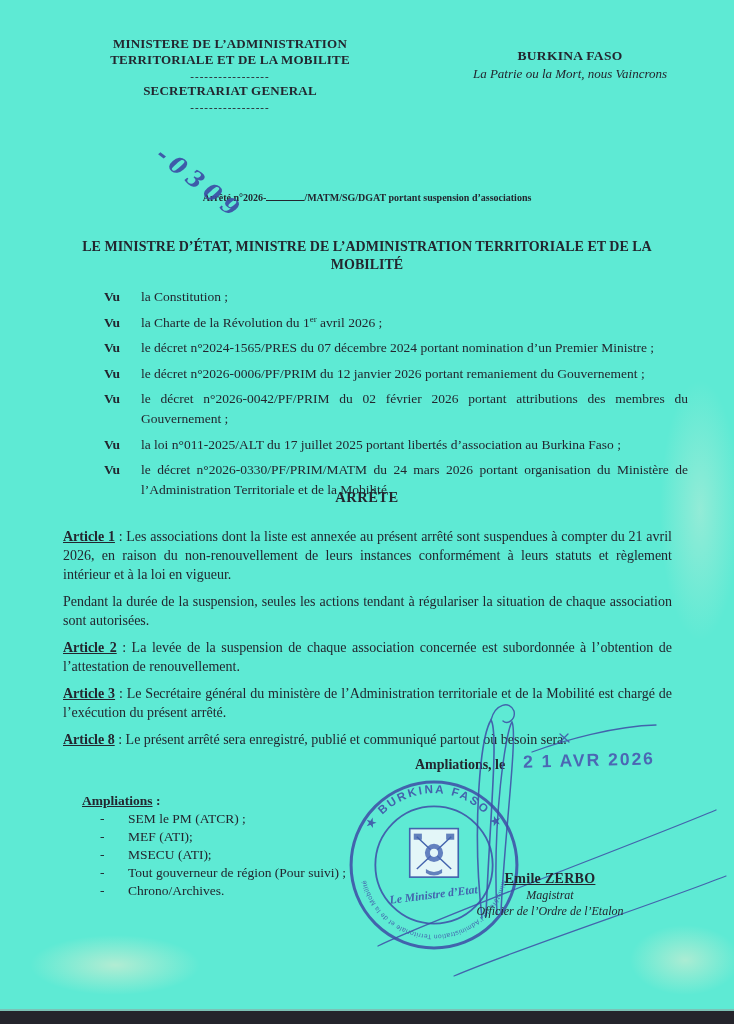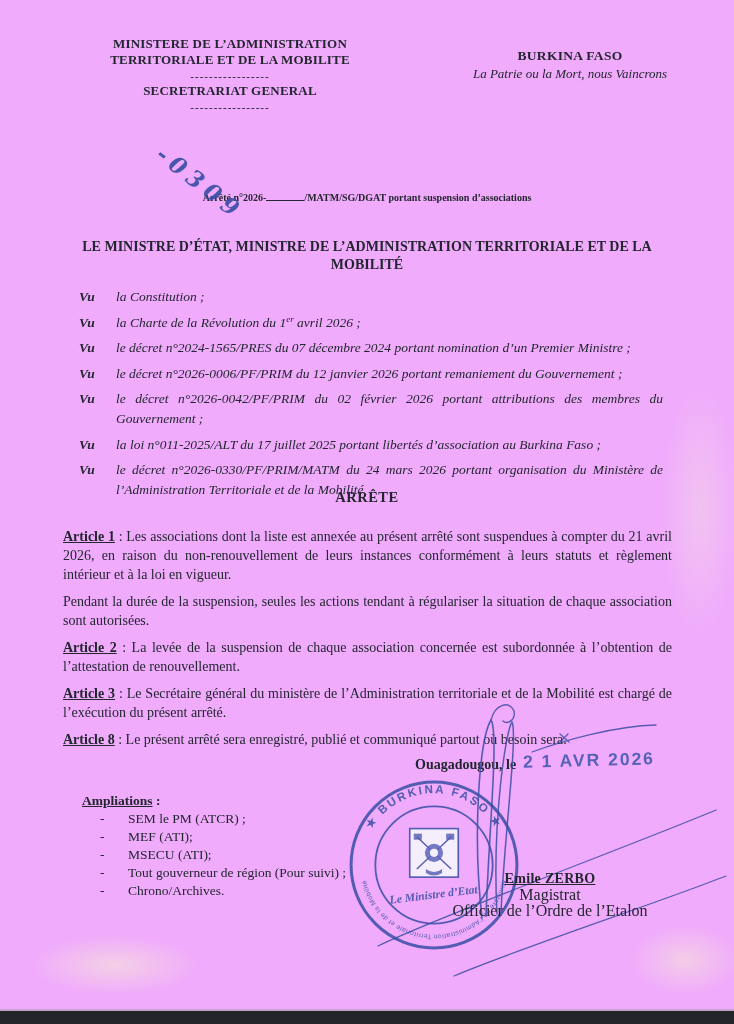--- a/index.html
+++ b/index.html
@@ -1,16 +1,16 @@
 <!DOCTYPE html>
 <html><head>
 <meta charset="utf-8">
 <style>
   html,body{margin:0;padding:0;background:#e9e9e9;}
-  .page{position:relative;width:734px;height:1024px;margin:0 auto;background:#f0abfc;
+  .page{position:relative;width:734px;height:1024px;margin:0 auto;background:#5eead4;
         overflow:hidden;font-family:"Liberation Serif",serif;color:#23262f;}
   .blotch{position:absolute;pointer-events:none;}
   .b1{left:30px;top:935px;width:170px;height:60px;background:radial-gradient(closest-side,rgba(246,238,210,.55),transparent);}
   .b2{left:630px;top:925px;width:110px;height:70px;background:radial-gradient(closest-side,rgba(246,238,210,.5),transparent);}
   .b3{left:660px;top:380px;width:80px;height:260px;background:radial-gradient(closest-side,rgba(244,238,220,.35),transparent);}
 
   
   .hdr-left{position:absolute;left:72px;top:36px;width:316px;text-align:center;
             font-weight:bold;font-size:13px;line-height:16px;letter-spacing:.2px;}
   .hdr-left .sep{font-weight:bold;font-size:11px;letter-spacing:1px;line-height:13px;color:#2a2d38;}
@@ -24,21 +24,21 @@
               font-weight:bold;font-size:10px;}
   .blank{display:inline-block;width:38px;border-bottom:1.3px solid #23262f;height:12px;}
   .handwritten{position:absolute;left:168px;top:140px;font-family:"DejaVu Serif",serif;
                font-style:italic;font-weight:bold;font-size:23px;color:#3c4fa6;
                letter-spacing:6px;transform:rotate(38deg);transform-origin:left top;opacity:.92;}
 
   .minister-heading{position:absolute;left:57px;top:238px;width:620px;text-align:center;
                     font-weight:bold;font-size:14px;line-height:18px;}
 
   
-  .visas{position:absolute;left:79px;top:287px;width:584px;font-size:13.5px;line-height:19.6px;font-style:italic;}
+  .visas{position:absolute;left:104px;top:287px;width:584px;font-size:13.5px;line-height:19.6px;}
   .visa{display:flex;margin-bottom:6px;}
   .visa .lab{flex:0 0 37px;font-weight:bold;}
   .visa .txt{flex:1;text-align:justify;}
   .visa .txt sup{font-size:9px;line-height:0;}
 
   .arrete{position:absolute;left:0;top:489px;width:734px;text-align:center;
           font-weight:bold;font-size:14.5px;letter-spacing:.5px;}
 
   
   .articles{position:absolute;left:63px;top:527px;width:609px;font-size:14px;line-height:19px;}
@@ -54,21 +54,21 @@
   
   .amp{position:absolute;left:82px;top:792px;width:300px;font-size:13.5px;line-height:17px;}
   .amp .ttl{font-weight:bold;}
   .amp .ttl .u{text-decoration:underline;}
   .amp-item{display:flex;padding-left:18px;margin-top:1px;}
   .amp-item .dash{flex:0 0 28px;text-align:left;}
 
   
   .sig{position:absolute;left:385px;top:871px;width:330px;text-align:center;font-size:14px;line-height:16px;}
   .sig .name{font-weight:bold;text-decoration:underline;letter-spacing:.3px;}
-  .sig .role{font-size:16px;}
+  .sig .role{font-style:italic;font-size:12px;}
 
   
   .stamp-svg{position:absolute;left:345px;top:776px;width:178px;height:178px;opacity:.88;}
   .sig-svg{position:absolute;left:320px;top:690px;width:414px;height:300px;}
 
   .scan-edge{position:absolute;left:0;bottom:0;width:734px;height:13px;background:#24242b;}
   .scan-edge2{position:absolute;left:0;bottom:13px;width:734px;height:2px;background:#9a9a98;opacity:.5;}
 </style>
 </head>
 <body>
@@ -135,21 +135,21 @@
   <div class="arrete">ARRÊTE</div>
 
   <div class="articles">
     <p><span class="art-label">Article 1</span><span> : Les associations dont la liste est annexée au présent arrêté sont suspendues à compter du 21 avril 2026, en raison du non-renouvellement de leurs instances conformément à leurs statuts et règlement intérieur et à la loi en vigueur.</span></p>
     <p><span>Pendant la durée de la suspension, seules les actions tendant à régulariser la situation de chaque association sont autorisées.</span></p>
     <p><span class="art-label">Article 2</span><span> : La levée de la suspension de chaque association concernée est subordonnée à l’obtention de l’attestation de renouvellement.</span></p>
     <p><span class="art-label">Article 3</span><span> : Le Secrétaire général du ministère de l’Administration territoriale et de la Mobilité est chargé de l’exécution du présent arrêté.</span></p>
     <p><span class="art-label">Article 8</span><span> : Le présent arrêté sera enregistré, publié et communiqué partout où besoin sera.</span></p>
   </div>
 
-  <div class="place">Ouagadougou, le</div>
+  <div class="place">Ampliations, le</div>
   <div class="date-stamp">2 1 AVR 2026</div>
 
   <div class="amp">
     <div class="ttl"><span class="u">Ampliations</span><span> :</span></div>
     <div class="amp-item">
         <span class="dash">-</span>
         <span>SEM le PM (ATCR) ;</span>
       </div>
     <div class="amp-item">
         <span class="dash">-</span>

